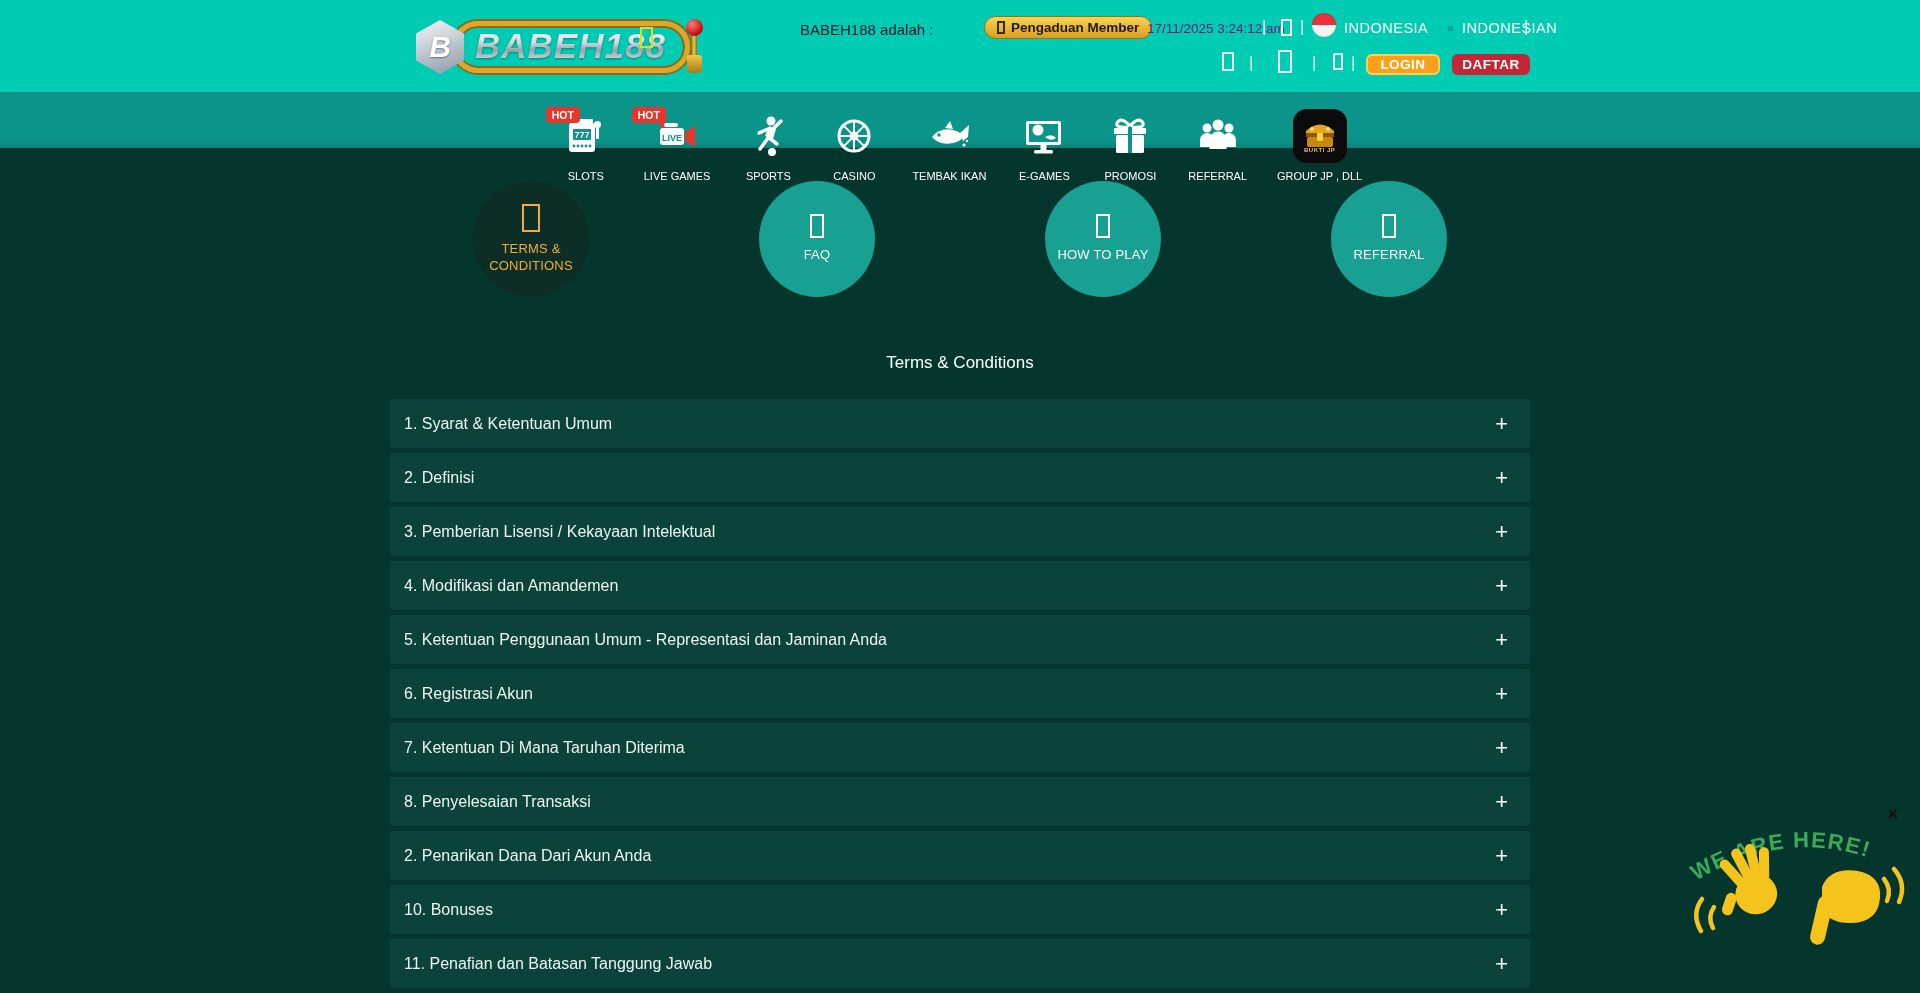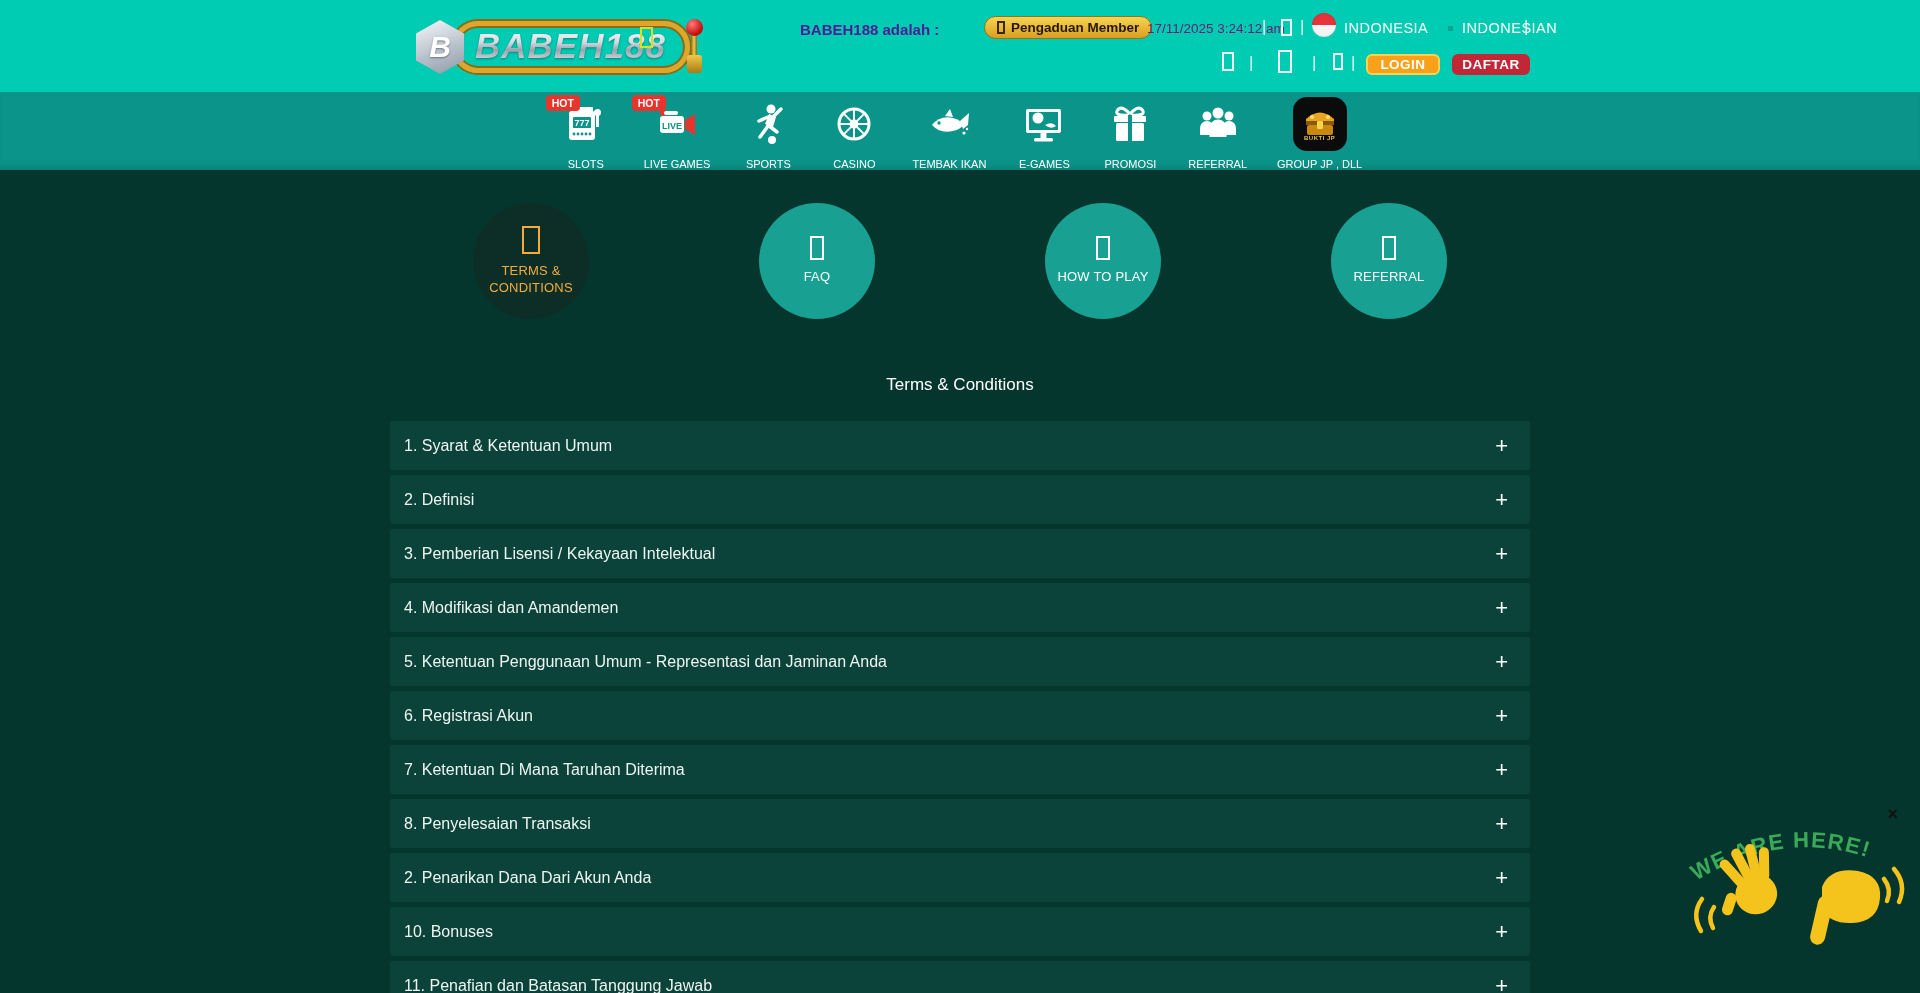--- a/index.html
+++ b/index.html
@@ -33,21 +33,21 @@
     filter:drop-shadow(0 1px 1px rgba(0,0,0,.35));
   }
   .logo-lever { position:relative; width:18px; height:56px; margin-left:-4px; }
   .lever-rod { position:absolute; left:5px; top:12px; width:6px; height:28px; background:linear-gradient(90deg,#8a6a12,#f0c84a,#8a6a12); }
   .lever-ball { position:absolute; left:0; top:0; width:17px; height:17px; border-radius:50%; background:radial-gradient(circle at 35% 30%,#ff7a7a,#c40808 70%); }
   .lever-base { position:absolute; left:1px; bottom:2px; width:15px; height:18px; border-radius:3px; background:linear-gradient(#f0c84a,#a87c14); }
 
   .tofu { display:inline-block; border:2px solid rgba(255,255,255,.95); }
   .speaker-box { position:absolute; left:640px; top:27px; width:13px; height:21px; border:2px solid #D9E021; }
 
-  .announce { position:absolute; left:800px; top:21px; color:#4c1d95; font-weight:bold; font-size:15px; white-space:nowrap; }
+  .announce { position:absolute; left:800px; top:21px; color:#0f172a; font-weight:normal; font-size:15px; white-space:nowrap; }
 
   .pengaduan {
     position:absolute; left:984px; top:16px; height:23px; padding:0 12px;
     display:flex; align-items:center; gap:6px; cursor:pointer;
     background:linear-gradient(#F7D452,#DA9E22); border:1px solid #93731A; border-radius:12px;
     color:#241802; font-size:13.5px; font-weight:600; white-space:nowrap;
   }
   .pengaduan .tofu { border-color:#3a2b05; width:8px; height:13px; }
 
   .datetime { position:absolute; left:1147px; top:21px; color:#701a75; font-size:13.5px; white-space:nowrap; }
@@ -58,22 +58,22 @@
   .country  { position:absolute; left:1344px; top:20px; color:#fff; font-size:14.5px; letter-spacing:.5px; }
   .lang-dot { position:absolute; left:1448px; top:26px; width:5px; height:5px; background:#0FA292; }
   .language { position:absolute; left:1462px; top:20px; color:#fff; font-size:14.5px; letter-spacing:.5px; }
 
   .hbtn { position:absolute; top:54px; height:21px; border-radius:6px; color:#fff; font-size:13.5px; font-weight:bold;
           display:flex; align-items:center; justify-content:center; letter-spacing:.5px; cursor:pointer; }
   .login-btn  { left:1366px; width:74px; background:#F9A11B; border:2px solid #FFD34E; }
   .daftar-btn { left:1452px; width:78px; background:#C22736; border:none; }
 
   
-  .nav { height:78px; background:#0B9489; display:flex; justify-content:center; align-items:flex-start;
-         gap:30px; padding-top:6px; box-shadow:inset 0 -8px 10px -8px rgba(0,0,0,.25); }
+  .nav { height:56px; background:#0B9489; display:flex; justify-content:center; align-items:flex-start;
+         gap:30px; padding-top:18px; box-shadow:inset 0 -8px 10px -8px rgba(0,0,0,.25); }
   .nav-item { display:flex; flex-direction:column; align-items:center; position:relative; min-width:56px; cursor:pointer; }
   .nav-icon { height:52px; display:flex; align-items:center; justify-content:center; }
   .nav-label { color:#fff; font-size:11px; margin-top:8px; white-space:nowrap;text-align:right; }
   .hot-badge { position:absolute; top:-3px; left:-12px; background:#E7342C; color:#fff; font-size:10.5px;
                font-weight:bold; padding:2px 6px; border-radius:4px; z-index:3; }
   .chest-tile { width:54px; height:54px; background:#0B0B0B; border-radius:14px;
                 display:flex; flex-direction:column; align-items:center; justify-content:center; }
   .chest-caption { font-size:6px; color:#E5C15C; font-weight:bold; letter-spacing:.5px; margin-top:-2px; }
 
   

